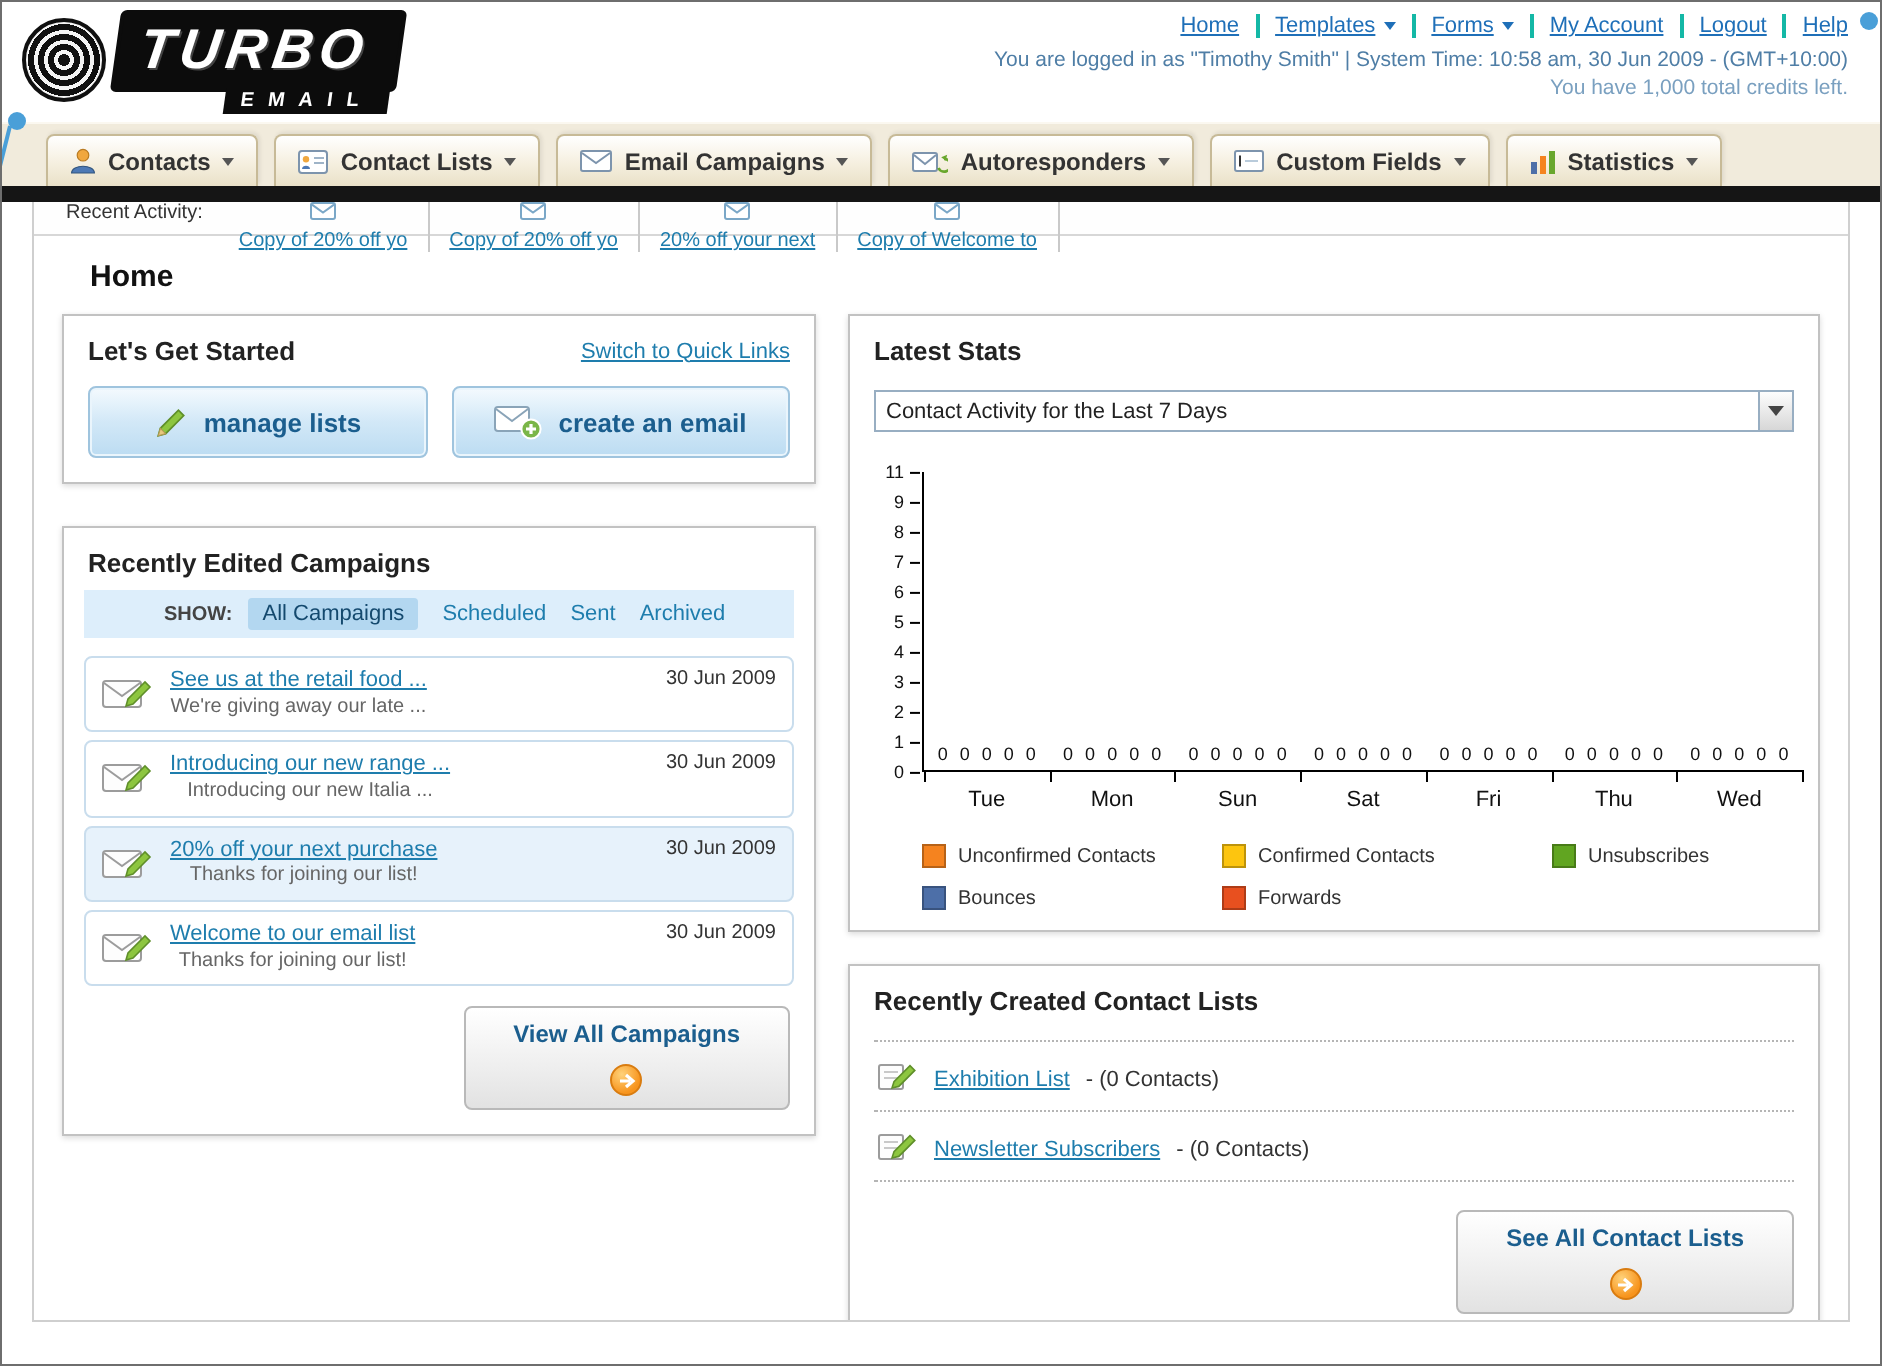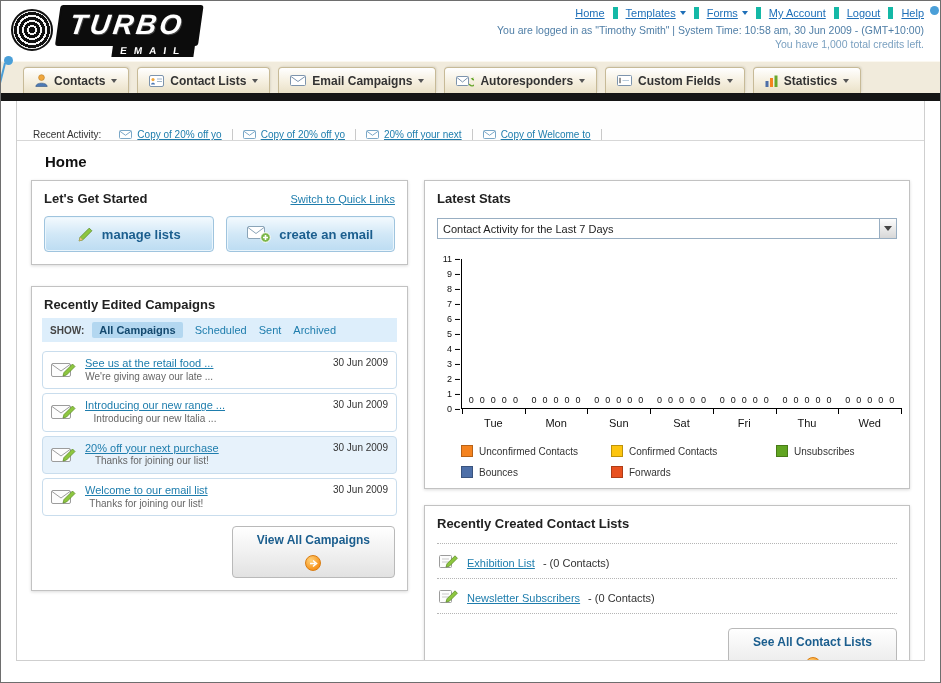--- a/index.html
+++ b/index.html
@@ -25,21 +25,21 @@
     font-size:28px; letter-spacing:3px; padding:2px 14px 3px 10px;
     border:2px solid #0c0c0c; border-radius:3px; text-shadow:1px 1px 0 #444;
   }
   .logo-line2 {
     background:#0c0c0c; color:#fff; font-weight:bold; font-size:10px;
     letter-spacing:7px; padding:1px 8px; width:max-content; margin:-2px 0 0 58px;
   }
   .top-right { position:absolute; right:16px; top:6px; text-align:right; }
   .top-links { display:flex; justify-content:flex-end; align-items:center; font-size:11px; }
   .top-link { color:#1e6fb8; text-decoration:underline; display:inline-flex; align-items:center; white-space:nowrap; }
-  .top-link + .top-link { border-left:5px solid #14b8a6; padding-left:8px; margin-left:8px; }
+  .top-link + .top-link { border-left:2px solid #14b8a6; padding-left:8px; margin-left:8px; }
   .dd-arrow { width:0; height:0; border-left:3px solid transparent; border-right:3px solid transparent; border-top:4px solid #1e6fb8; display:inline-block; margin-left:4px; }
   .login-info { margin-top:5px; font-size:10.5px; color:#4f7ea6; }
   .credits-info { margin-top:2px; font-size:10.5px; color:#7aa0c0; }
 
   
   .deco-left-dot { position:absolute; left:3px; top:55px; width:9px; height:9px; border-radius:50%; background:#4a9fd8; z-index:5; }
   .deco-left-line { position:absolute; left:3px; top:62px; width:2px; height:42px; background:#4a9fd8; transform:rotate(14deg); transform-origin:top center; z-index:5; }
   .deco-right-dot { position:absolute; right:1px; top:5px; width:9px; height:9px; border-radius:50%; background:#4a9fd8; z-index:5; }
 
   
@@ -55,26 +55,26 @@
   }
   .tab-arrow { width:0; height:0; border-left:3px solid transparent; border-right:3px solid transparent; border-top:4px solid #555; }
   .black-bar { height:8px; background:#151515; }
 
   
   .content-frame {
     margin:0 15px; height:560px; background:#fff; overflow:hidden;
     border:solid #cfcfcf; border-width:0 1px 1px 1px;
   }
   .activity-bar {
-    height:40px; border-bottom:1px solid #d7d7d7; background:#fefefe;
-    display:flex; align-items:flex-end; padding-left:16px; font-size:10px;
+    height:17px; border-bottom:1px solid #d7d7d7; background:#fefefe;
+    display:flex; align-items:flex-start; padding-left:16px; font-size:10px;
   }
   .activity-label { color:#333; margin-right:8px; }
   .activity-items { display:flex; align-items:center; }
-  .activity-item { display:inline-flex; align-items:center; gap:5px; padding:0 10px; border-right:1px solid #c9c9c9; color:#1e7dad; text-decoration:none; }
+  .activity-item { display:inline-flex; align-items:center; gap:5px; padding:0 10px; border-right:1px solid #c9c9c9; color:#1e7dad; text-decoration:none;flex-direction:column; }
   .activity-item span:last-child { text-decoration:underline; }
 
   .page-title { margin:12px 0 10px 28px; font-size:15px; font-weight:bold; color:#111; }
 
   .columns { display:flex; gap:16px; padding:0 14px 0 14px; align-items:flex-start; }
   .col-left { width:377px; flex:none; }
   .col-right { flex:1; min-width:0; }
 
   .panel { background:#fff; border:1px solid #c2c2c2; box-shadow:0 1px 3px rgba(0,0,0,0.15); }
   .panel + .panel { margin-top:21px; }
@@ -86,24 +86,24 @@
   .gs-buttons { display:flex; gap:12px; padding:4px 12px 12px 12px; }
   .gs-btn {
     flex:1; height:36px; display:flex; align-items:center; justify-content:center; gap:8px;
     background:linear-gradient(#f4fafe, #d2e8f7 50%, #bcdcf2);
     border:1px solid #9fc4de; border-radius:4px; box-shadow:inset 0 0 0 1px #eaf5fc;
     color:#1b5e8e; font-weight:bold; font-size:13px;
   }
 
   
   .filter-bar { display:flex; align-items:center; gap:8px; background:#ddeefb; margin:0 10px; padding:4px 8px; }
-  .show-label { font-size:10px; font-weight:bold; color:#444; }
+  .show-label { font-size:10px; font-weight:bold; color:#444;margin-left:32px; }
   .filters { display:flex; align-items:center; gap:12px; }
   .filter { font-size:11px; color:#1e7dad; text-decoration:none; }
-  .filter.selected { background:#b3d7f0; color:#14496e; font-weight:bold; padding:2px 7px; border-radius:2px; text-decoration:none; }
+  .filter.selected { background:#b3d7f0; color:#14496e; font-weight:normal; padding:2px 7px; border-radius:2px; text-decoration:none; }
   .campaign-list { display:flex; flex-direction:column; gap:4px; padding:9px 10px 4px 10px;text-align:center; }
   .campaign-item {
     border:1px solid #c9dded; border-radius:4px; padding:5px 8px;
     display:flex; align-items:center; gap:8px; background:#fff;
   }
   .campaign-text { display:flex; flex-direction:column; line-height:1.25; }
   .campaign-title { font-size:11px; color:#1e7dad; text-decoration:underline; }
   .campaign-subtitle { font-size:10px; color:#666; }
   .campaign-date { margin-left:auto; align-self:flex-start; font-size:10px; color:#333; white-space:nowrap; }
   .btn-row { text-align:right; padding:6px 12px 12px 12px; }

